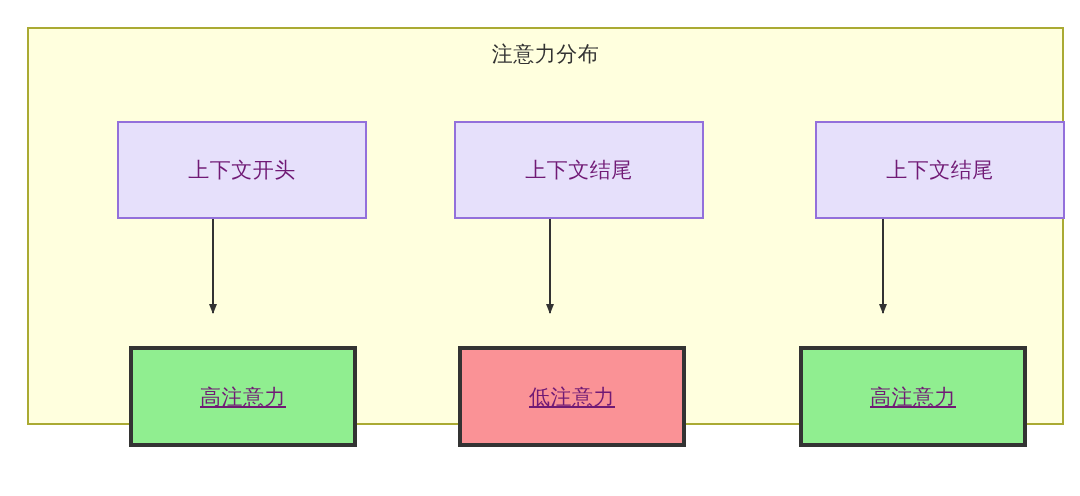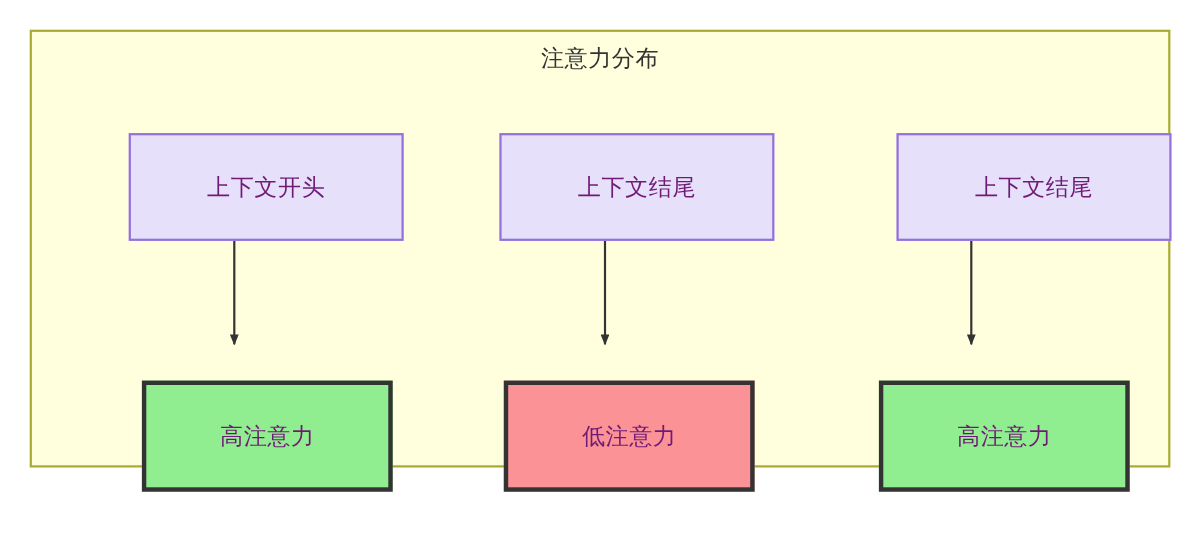--- a/index.html
+++ b/index.html
@@ -69,20 +69,21 @@
   .node.ctx-start  { left: 88px; }
   .node.ctx-middle { left: 425px; }
   .node.ctx-end    { left: 786px; }
 
   
   .node.attention {
     border: 4px solid #333333;
     width: 228px;
     height: 101px;
     top: 317px;
+    text-decoration: underline;
   }
   .node.attn-high-start { left: 100px; background: #90ee90; }
   .node.attn-low-mid    { left: 429px; background: #fa9296; }
   .node.attn-high-end   { left: 770px; background: #90ee90; }
 
   
   .edges {
     position: absolute;
     left: 0;
     top: 0;

